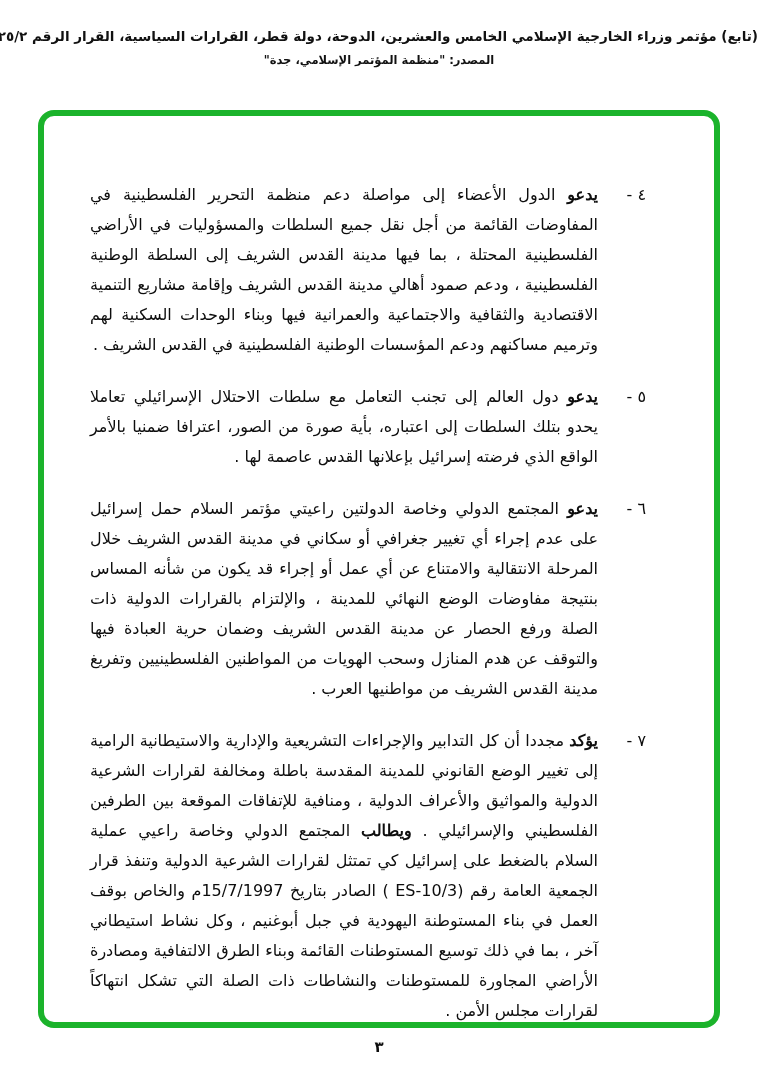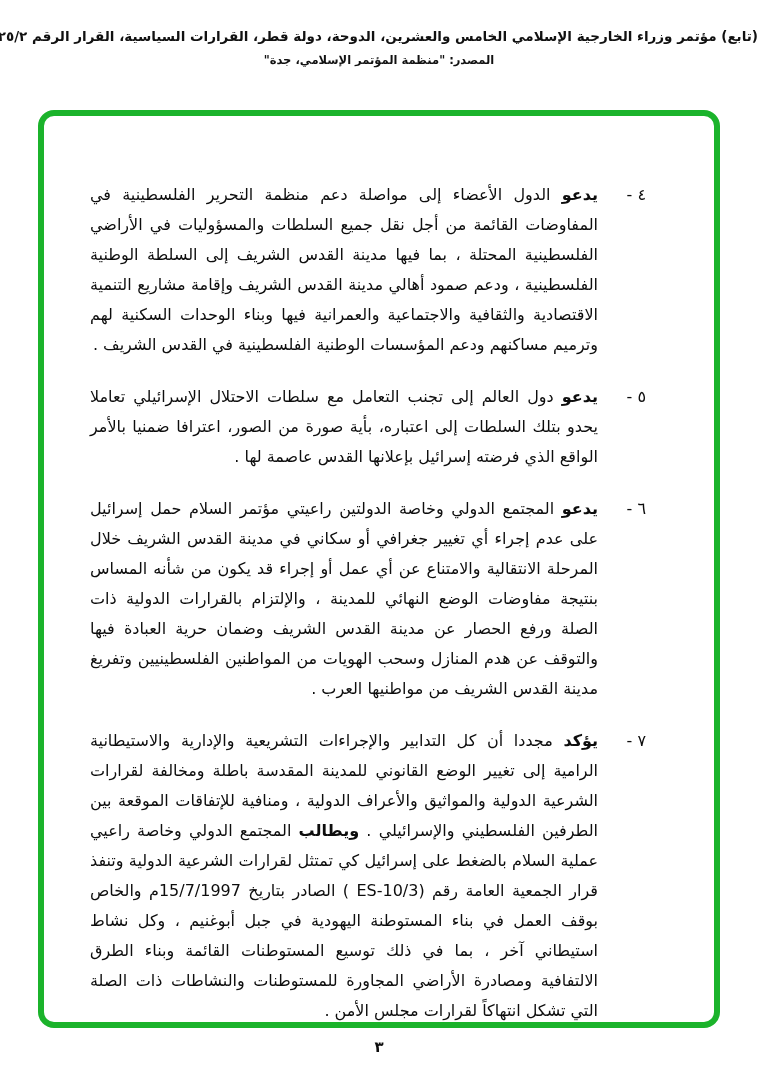--- a/index.html
+++ b/index.html
@@ -48,21 +48,21 @@
     flex: 0 0 38px;
     white-space: nowrap;
     text-align: right;
     font-weight: normal;
   }
   .item .text {
     flex: 1 1 auto;
     text-align: justify;
     text-align-last: right;
   }
-  .lead { font-weight: bold; }
+  .lead { font-weight: bold; font-family: Liberation Serif, serif; }
 
   
   .page-number {
     position: absolute;
     top: 1038px; left: 0; right: 0;
     text-align: center;
     font-size: 15px; font-weight: bold;
   }
 </style>
 </head>

